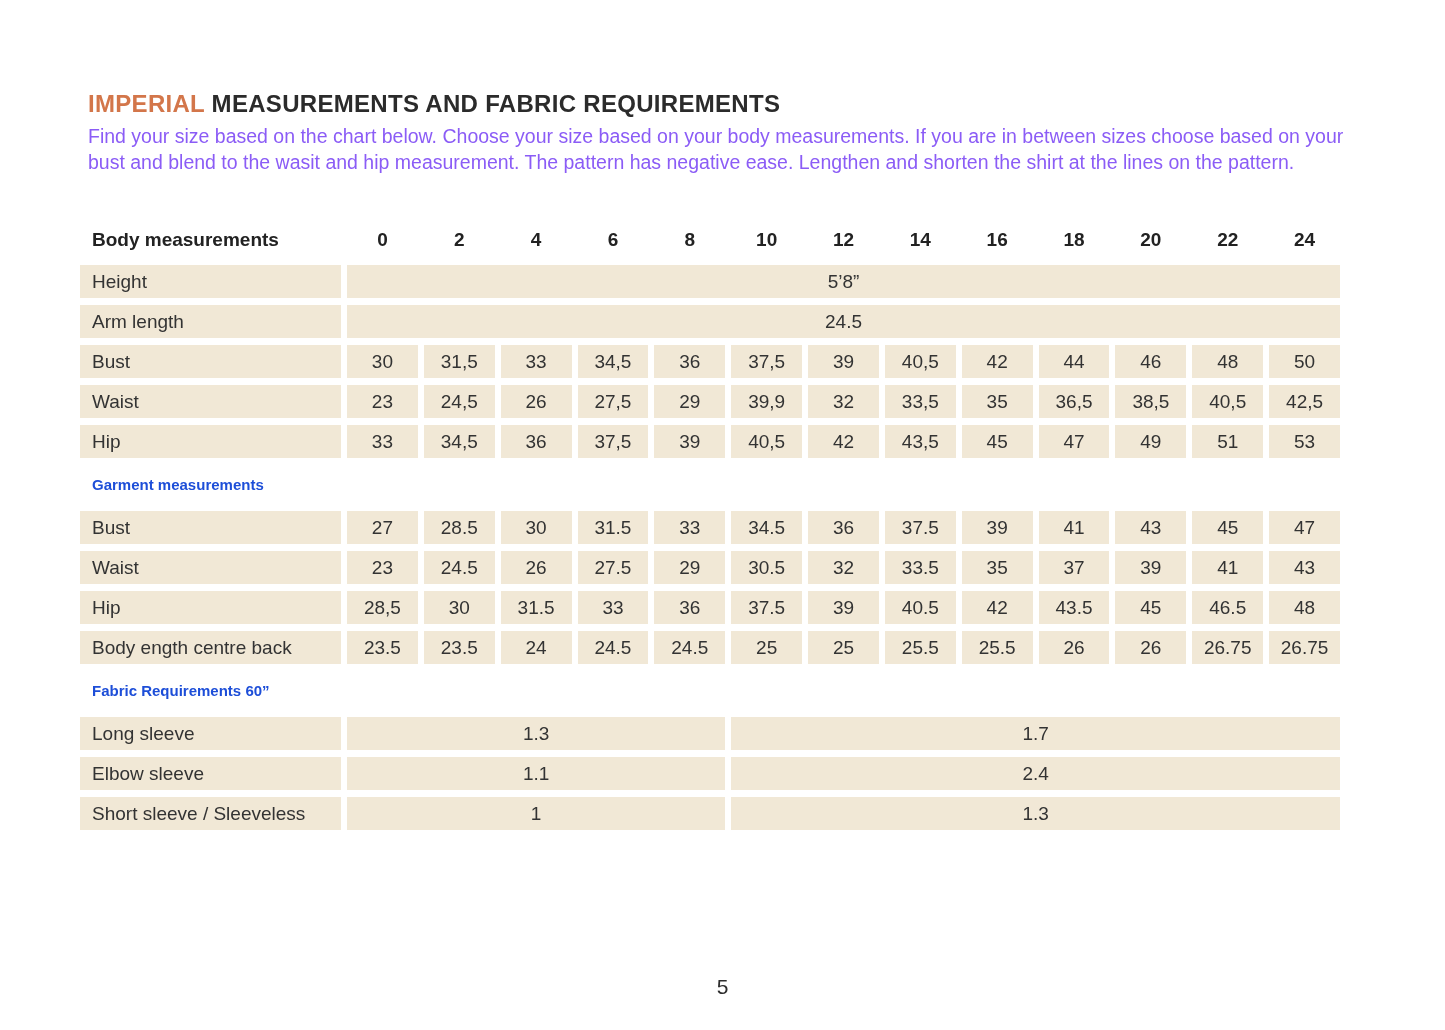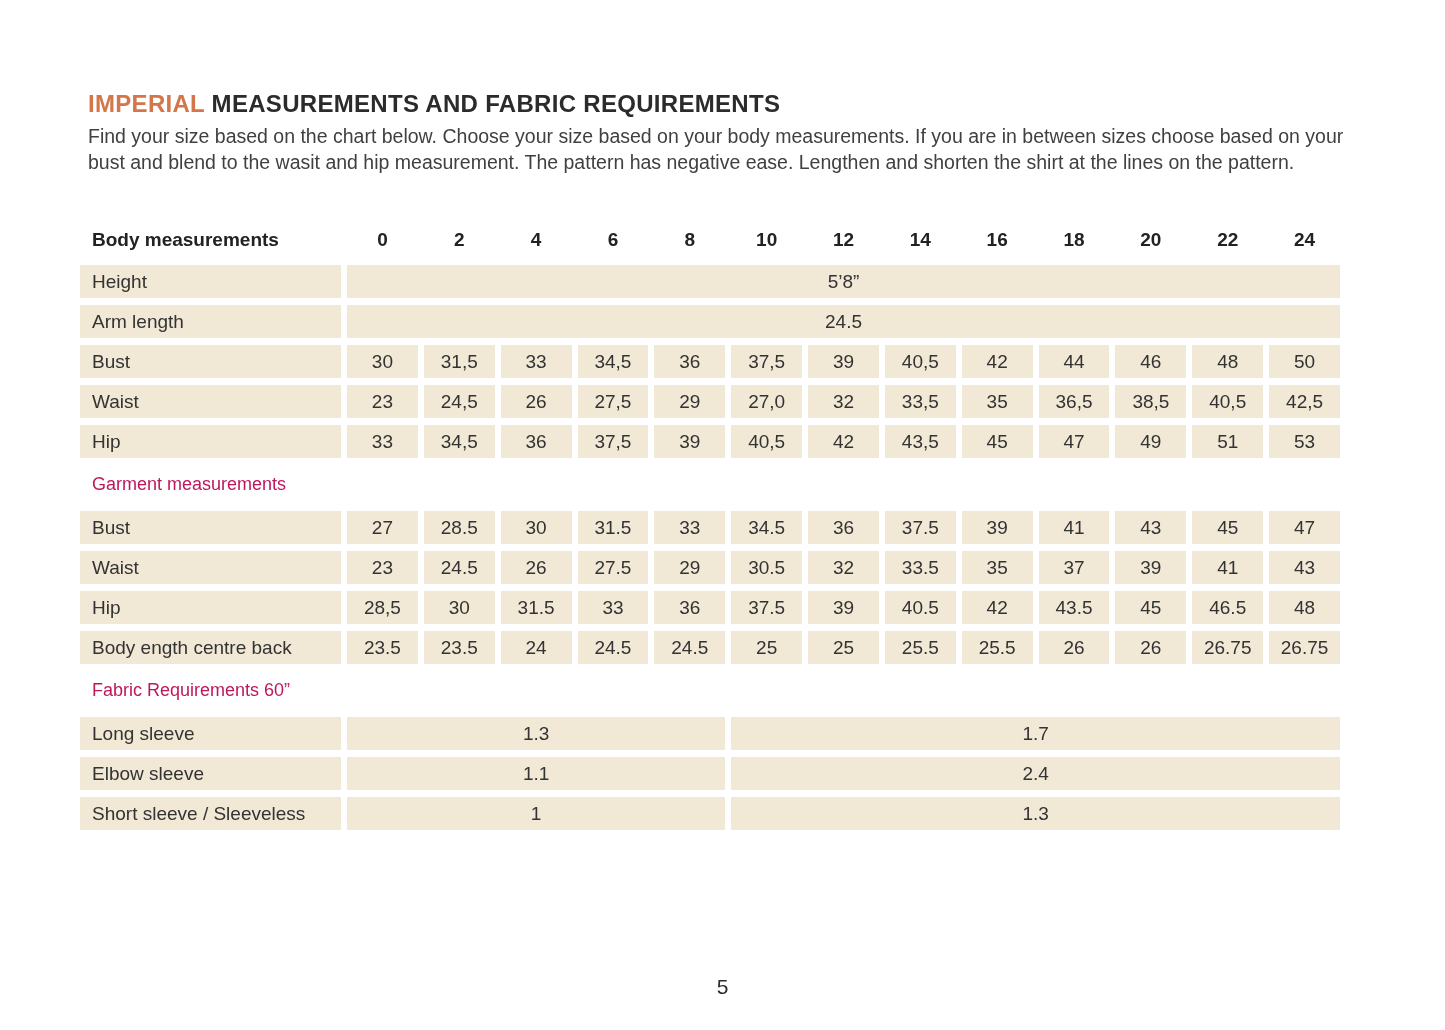--- a/index.html
+++ b/index.html
@@ -14,21 +14,21 @@
 
   .title {
     position: absolute; left: 88px; top: 90px;
     font-size: 24px; font-weight: 700; letter-spacing: 0.3px;
     color: #2b2b2b; white-space: nowrap;
   }
   .title .hl { color: #d3764a; }
 
   .intro {
     position: absolute; left: 88px; top: 124px; width: 1268px;
-    font-size: 19.5px; line-height: 25.8px; color: #404040;
+    font-size: 19.5px; line-height: 25.8px; color: #8b5cf6;
   }
 
   .chart { position: absolute; left: 80px; top: 228px; width: 1260px; }
 
   .t-row {
     display: grid;
     grid-template-columns: 261px repeat(13, 1fr);
     column-gap: 6px;
     height: 33px;
     margin-bottom: 7px;
@@ -44,21 +44,21 @@
   .cell {
     background: #f1e8d6;
     display: flex; align-items: center; justify-content: center;
     font-size: 19px; color: #333;
   }
   .label-cell { justify-content: flex-start; padding-left: 12px; }
 
   .section-heading {
     height: 33px; display: flex; align-items: center;
     padding-left: 12px; margin: 10px 0;
-    font-size: 18px; font-weight: 400; color: #be185d;
+    font-size: 15px; font-weight: 700; color: #1d4ed8;
   }
 
   .page-num {
     position: absolute; left: 0; right: 0; top: 975px;
     text-align: center; font-size: 21px; color: #2d2d2d;
   }
 </style>
 </head>
 <body>
 
@@ -112,21 +112,21 @@
         <div class="cell value-cell">48</div>
         <div class="cell value-cell">50</div>
       </div>
       <div class="t-row">
         <div class="cell label-cell">Waist</div>
         <div class="cell value-cell">23</div>
         <div class="cell value-cell">24,5</div>
         <div class="cell value-cell">26</div>
         <div class="cell value-cell">27,5</div>
         <div class="cell value-cell">29</div>
-        <div class="cell value-cell">27,0</div>
+        <div class="cell value-cell">39,9</div>
         <div class="cell value-cell">32</div>
         <div class="cell value-cell">33,5</div>
         <div class="cell value-cell">35</div>
         <div class="cell value-cell">36,5</div>
         <div class="cell value-cell">38,5</div>
         <div class="cell value-cell">40,5</div>
         <div class="cell value-cell">42,5</div>
       </div>
       <div class="t-row">
         <div class="cell label-cell">Hip</div>

